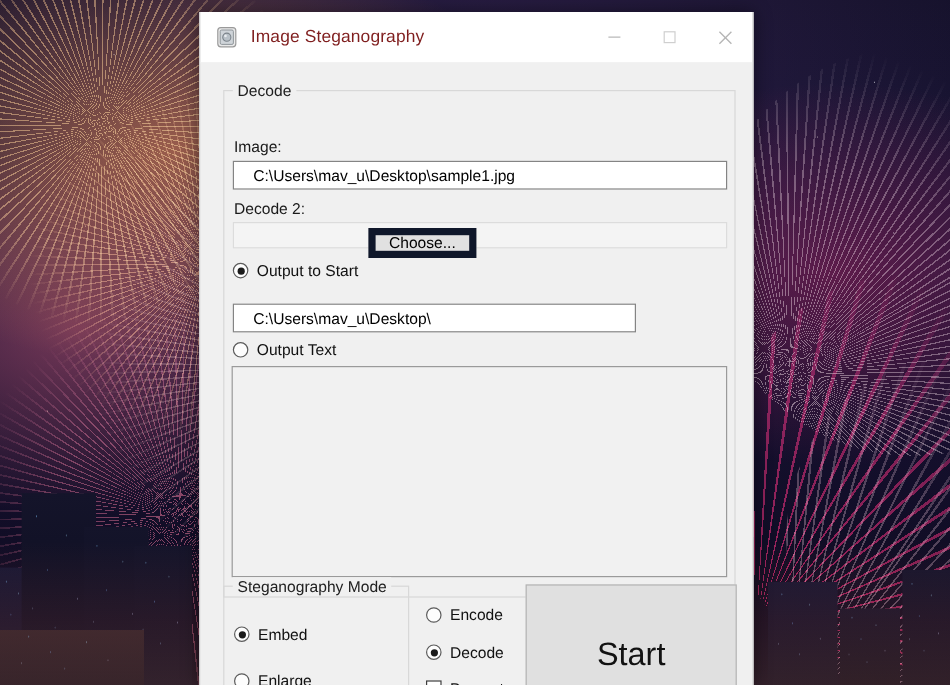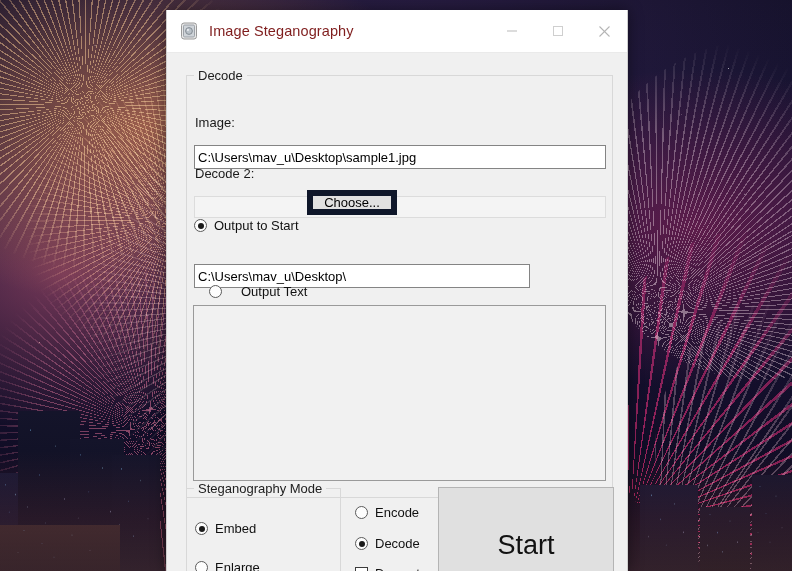--- a/index.html
+++ b/index.html
@@ -264,23 +264,22 @@
   }
 
   .textbox {
     position: absolute;
     box-sizing: border-box;
     border: 1px solid #848484;
     background: #ffffff;
     font-family: "Liberation Sans", sans-serif;
     font-size: 13px;
     color: #000000;
-    padding: 2px 3px;
+    padding: 2px 16px;
     outline: none;
-    margin-top: 11px;
   }
   .textbox.disabled {
     background: #f4f4f4;
     border: 1px solid #dcdcdc;
     color: #7a7a7a;
   }
 
   .textarea {
     position: absolute;
     box-sizing: border-box;
@@ -450,21 +449,21 @@
 
     <div class="opt" style="left:27px; top:165px;">
       <span class="radio-mark on"></span>
       <span>Output to Start</span>
     </div>
 
     <button class="btn" id="choose-btn">Choose...</button>
 
     <input class="textbox" id="output-path-input" type="text" spellcheck="false" style="left: 27px; top: 200px; width: 336px; height: 24px;" value="C:\Users\mav_u\Desktop\">
 
-    <div class="opt" style="left:42px; top:231px;gap:12px;">
+    <div class="opt" style="left:27px; top:231px;">
       <span class="radio-mark"></span>
       <span>Output Text</span>
     </div>
 
     <textarea class="textarea" id="output-textarea" spellcheck="false" style="left: 26px; top: 252px; width: 413px; height: 176px;" placeholder=""></textarea>
 
     <div class="groupbox" id="mode-group">
       <span class="gb-title">Steganography Mode</span>
     </div>
 

